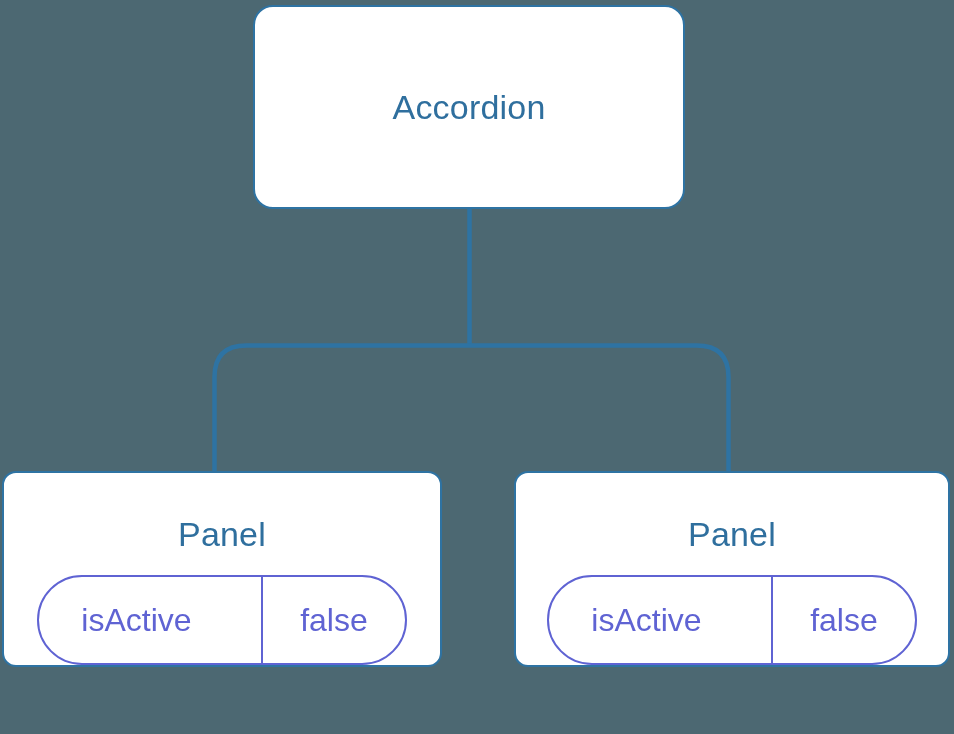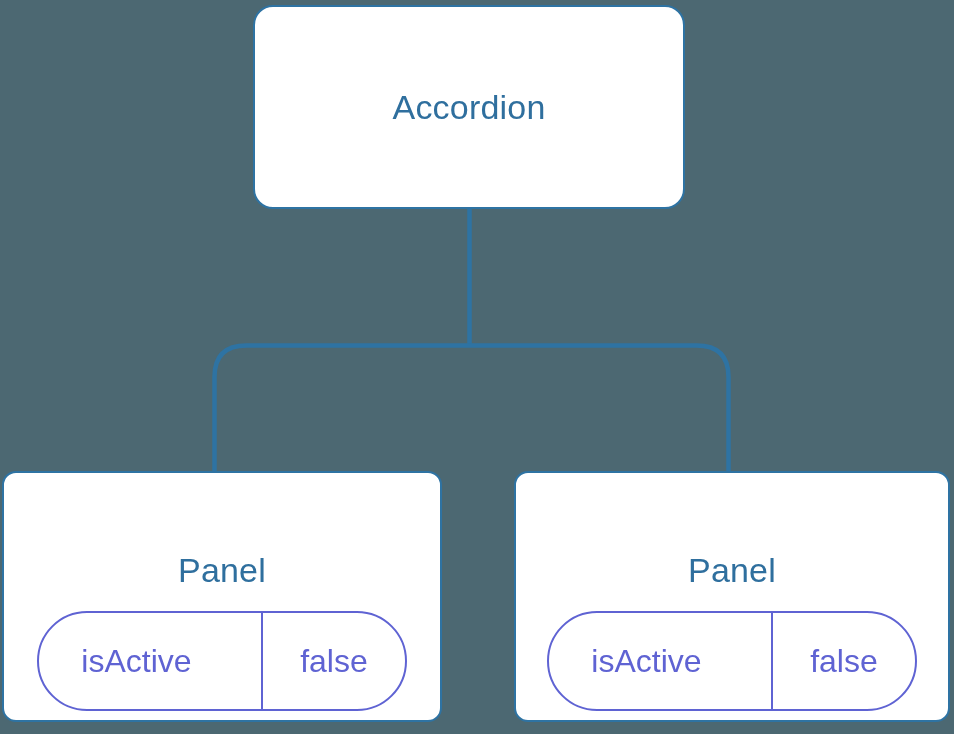--- a/index.html
+++ b/index.html
@@ -49,26 +49,26 @@
   .accordion-node {
     left: 253px; top: 5px;
     width: 432px; height: 204px;
     border-radius: 20px;
     display: flex;
     align-items: center;
     justify-content: center;
   }
   .panel-node {
     top: 471px;
-    height: 251px;
+    height: 196px;
     border-radius: 14px;
     display: flex;
     flex-direction: column;
     align-items: center;
-    padding-top: 80px;
+    padding-top: 44px;
   }
   .panel-node.left  { left: 2px;   width: 440px; }
   .panel-node.right { left: 514px; width: 436px; }
   .panel-node .node-label { line-height: 34px; }
   .state-pill {
     margin-top: 24px;
     width: 370px;
     height: 100px;
     border: 2px solid var(--state-accent);
     border-radius: 50px;

